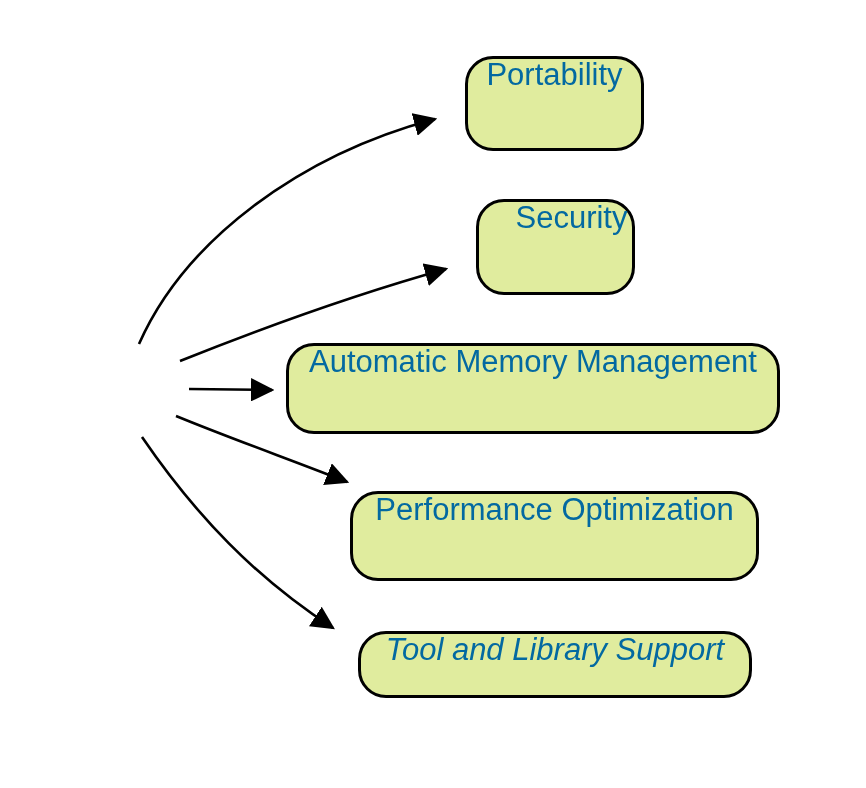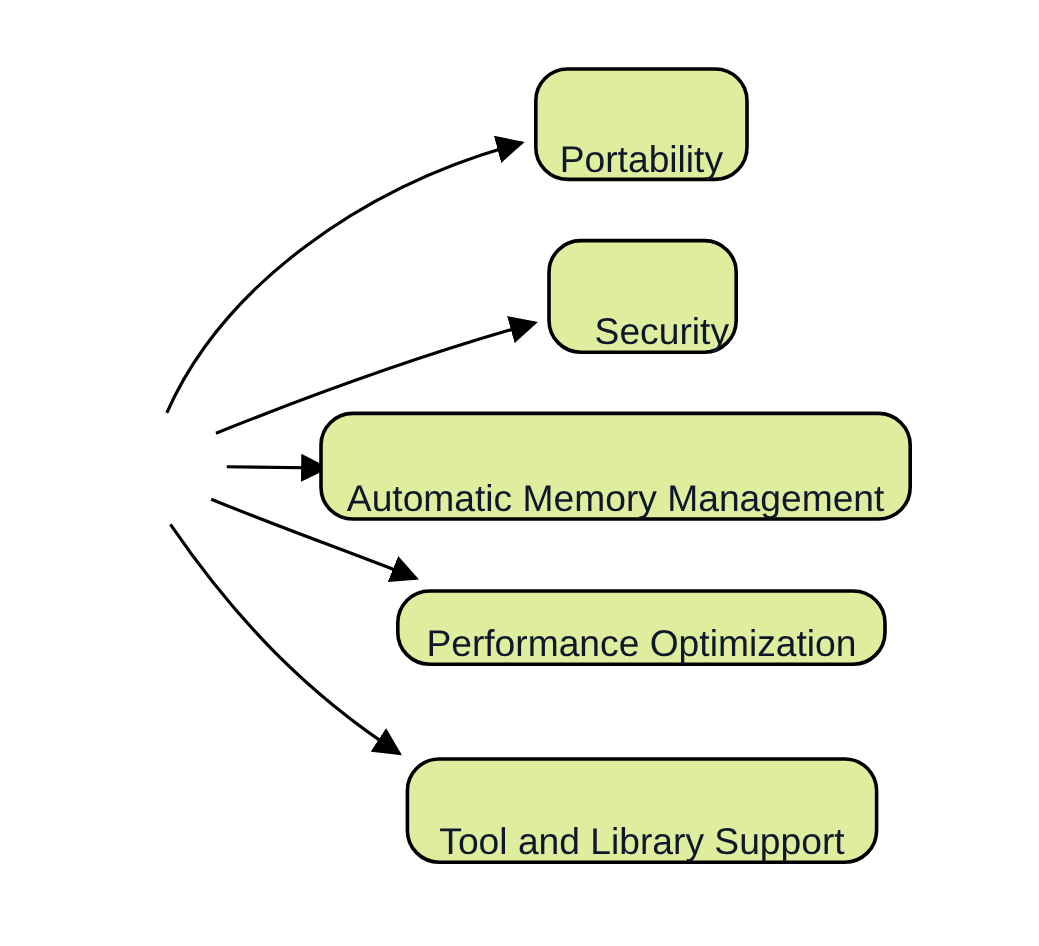--- a/index.html
+++ b/index.html
@@ -28,43 +28,44 @@
   }
   .edge {
     fill: none;
     stroke: var(--stroke);
     stroke-width: 2.6;
   }
   .arrowhead { fill: var(--stroke); }
   .node {
     position: absolute;
     display: flex;
-    align-items: flex-end;
+    align-items: flex-start;
     justify-content: center;
     border: 3px solid var(--stroke);
-    color: #0f172a;
+    color: #0369a1;
     font-size: 31px;
     white-space: nowrap;
     line-height: 1;
+    margin-left: 20px;
   }
   .root-node {
     left: 43px; top: 343px;
     width: 144px; height: 91px;
     border-radius: 50%;
     background: var(--root_fill);
   }
   .branch-node {
     border-radius: 28px;
     background: var(--branch_fill);
   }
   .b0 { left: 445px; top:  56px; width: 179px; height: 95px; }
   .b1 { left: 456px; top: 199px; width: 159px; height: 96px; padding-left: 32px; }
   .b2 { left: 266px; top: 343px; width: 494px; height: 91px; }
-  .b3 { left: 330px; top: 491px; width: 409px; height: 64px; }
-  .b4 { left: 338px; top: 631px; width: 394px; height: 89px; }
+  .b3 { left: 330px; top: 491px; width: 409px; height: 90px; }
+  .b4 { left: 338px; top: 631px; width: 394px; height: 67px; font-style: italic; }
 </style>
 </head>
 <body>
 
 <div class="canvas">
 
   <svg class="edges" viewBox="0 0 866 788" xmlns="http://www.w3.org/2000/svg" aria-hidden="true">
     <defs>
       <marker id="ah" viewBox="0 0 10 10" refX="9" refY="5" markerWidth="9" markerHeight="9" orient="auto-start-reverse">
         <path class="arrowhead" d="M 0 0 L 10 5 L 0 10 z"></path>

